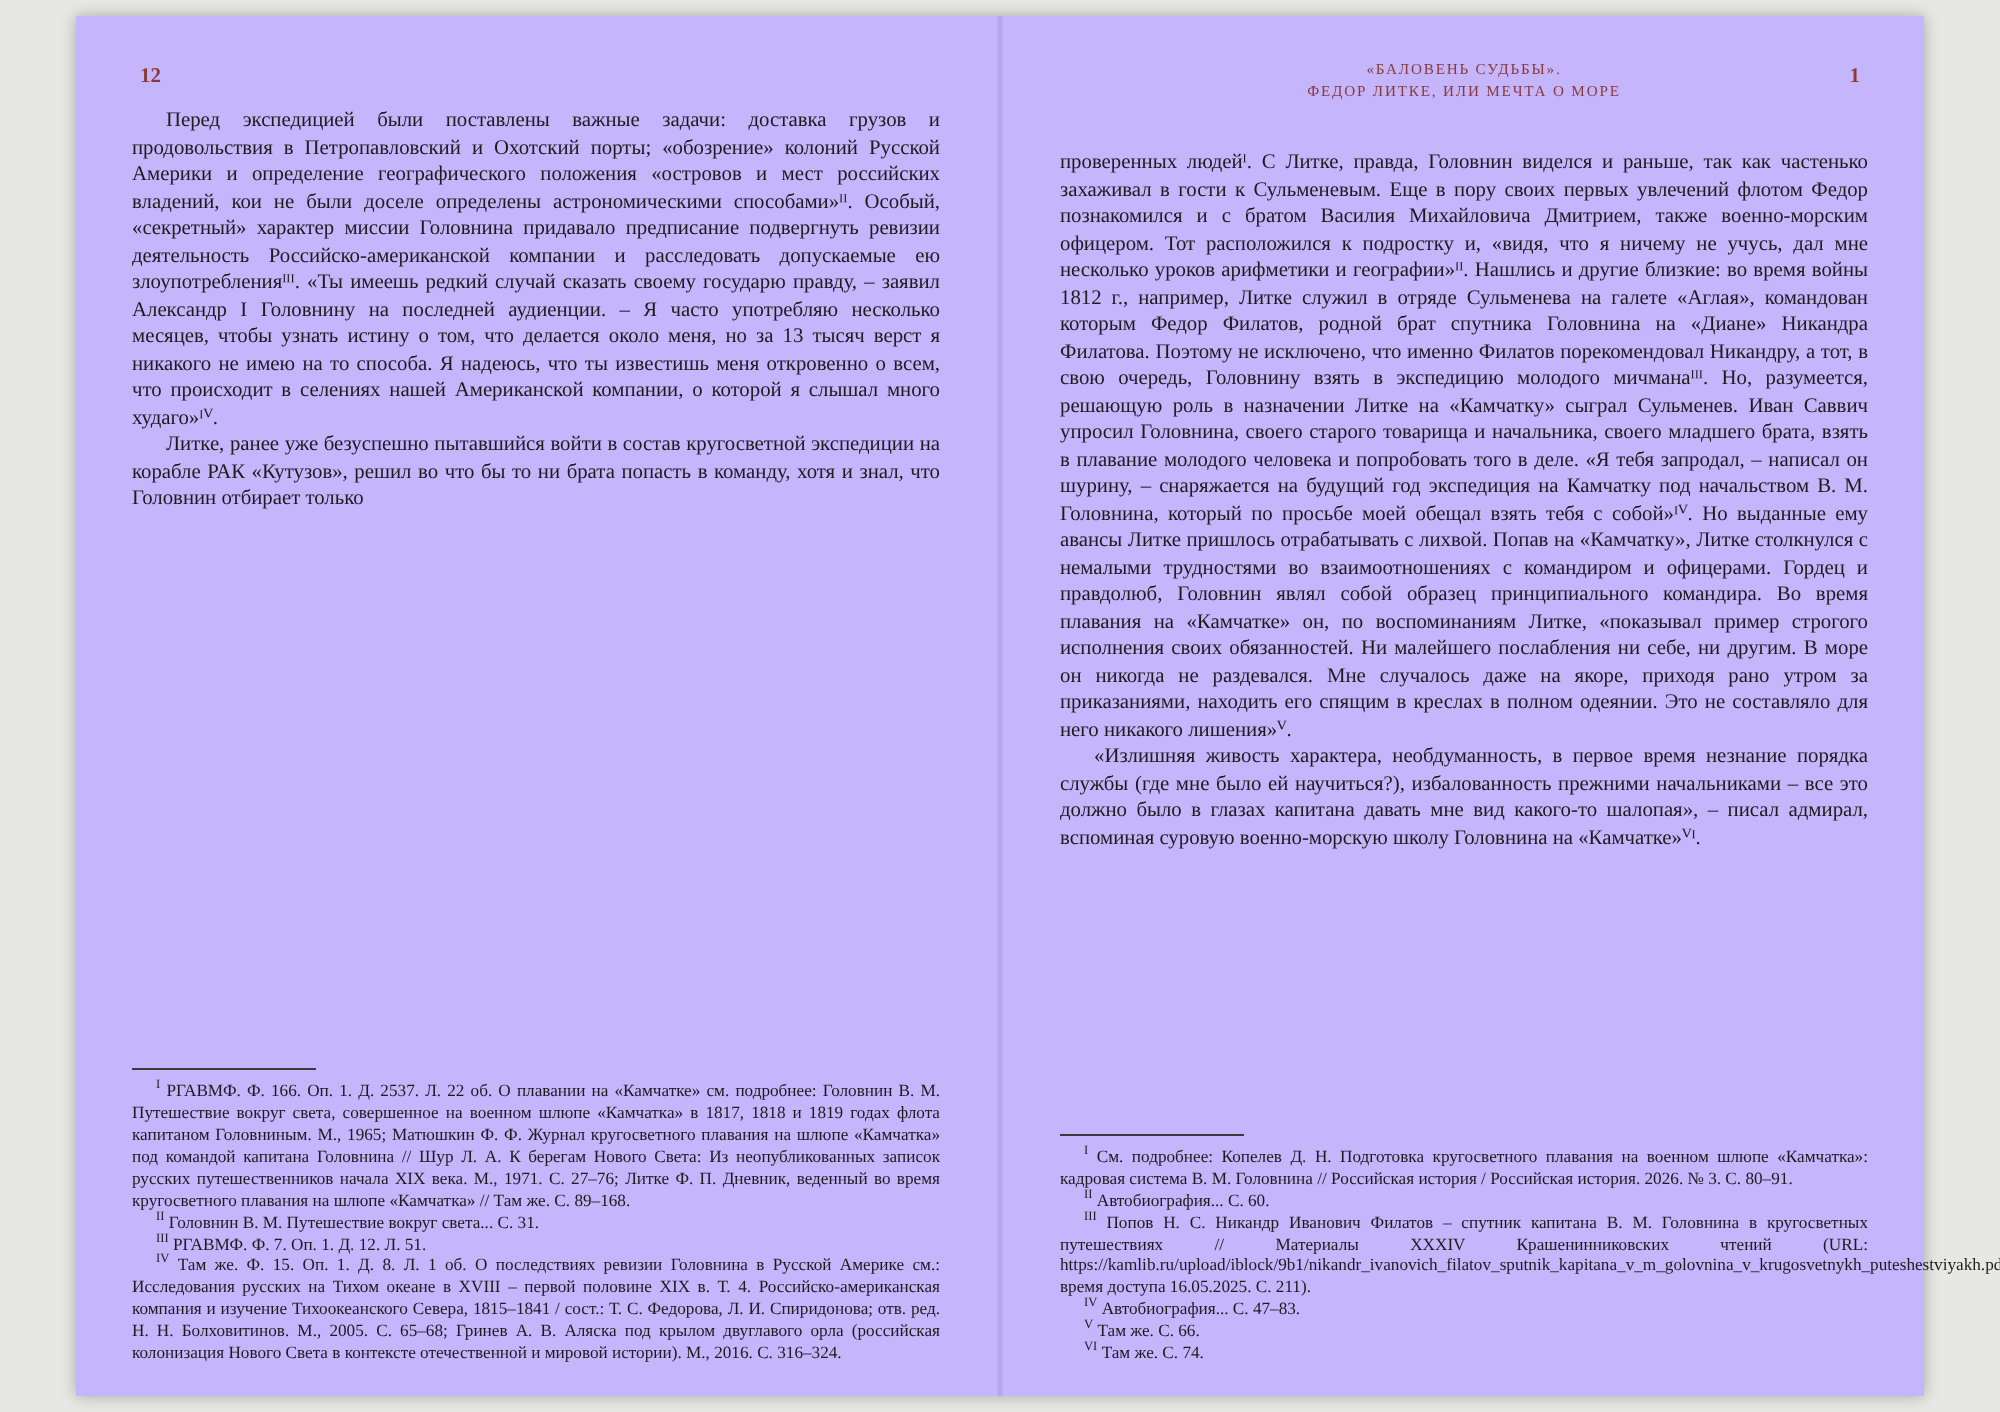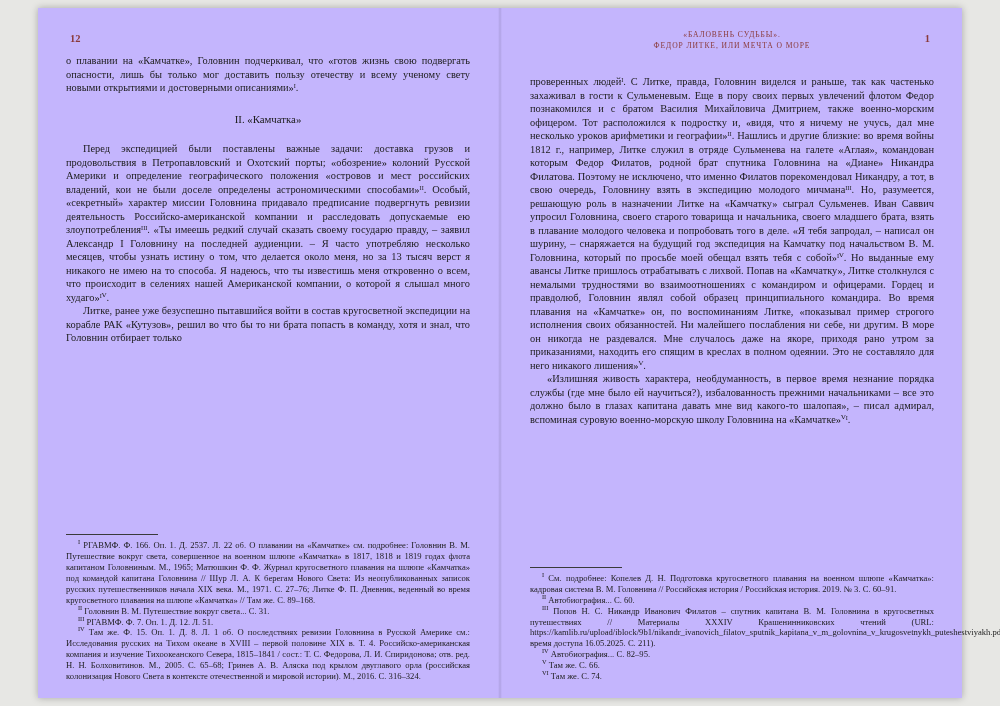--- a/index.html
+++ b/index.html
@@ -84,22 +84,20 @@
 </style>
 </head>
 <body>
 
 <div class="spread">
 
   <div class="page page-left">
     <div class="page-number">12</div>
 
     <div class="body-text">
-      <p class="cont">о плавании на «Камчатке», Головнин подчеркивал, что «готов жизнь свою подвергать опасности, лишь бы только мог доставить пользу отечеству и всему ученому свету новыми открытиями и достоверными описаниями»ᴵ.</p>
-      <h2 class="section-heading">II. «Камчатка»</h2>
       <p>Перед экспедицией были поставлены важные задачи: доставка грузов и продовольствия в Петропавловский и Охотский порты; «обозрение» колоний Русской Америки и определение географического положения «островов и мест российских владений, кои не были доселе определены астрономическими способами»ᴵᴵ. Особый, «секретный» характер миссии Головнина придавало предписание подвергнуть ревизии деятельность Российско-американской компании и расследовать допускаемые ею злоупотребленияᴵᴵᴵ. «Ты имеешь редкий случай сказать своему государю правду, – заявил Александр I Головнину на последней аудиенции. – Я часто употребляю несколько месяцев, чтобы узнать истину о том, что делается около меня, но за 13 тысяч верст я никакого не имею на то способа. Я надеюсь, что ты известишь меня откровенно о всем, что происходит в селениях нашей Американской компании, о которой я слышал много худаго»ᴵⱽ.</p>
       <p>Литке, ранее уже безуспешно пытавшийся войти в состав кругосветной экспедиции на корабле РАК «Кутузов», решил во что бы то ни брата попасть в команду, хотя и знал, что Головнин отбирает только</p>
     </div>
 
     <div class="footnotes">
       <div class="fn-rule"></div>
       <p><sup>I</sup> <span>РГАВМФ. Ф. 166. Оп. 1. Д. 2537. Л. 22 об. О плавании на «Камчатке» см. подробнее: Головнин В. М. Путешествие вокруг света, совершенное на военном шлюпе «Камчатка» в 1817, 1818 и 1819 годах флота капитаном Головниным. М., 1965; Матюшкин Ф. Ф. Журнал кругосветного плавания на шлюпе «Камчатка» под командой капитана Головнина // Шур Л. А. К берегам Нового Света: Из неопубликованных записок русских путешественников начала XIX века. М., 1971. С. 27–76; Литке Ф. П. Дневник, веденный во время кругосветного плавания на шлюпе «Камчатка» // Там же. С. 89–168.</span></p>
       <p><sup>II</sup> <span>Головнин В. М. Путешествие вокруг света... С. 31.</span></p>
       <p><sup>III</sup> <span>РГАВМФ. Ф. 7. Оп. 1. Д. 12. Л. 51.</span></p>
       <p><sup>IV</sup> <span>Там же. Ф. 15. Оп. 1. Д. 8. Л. 1 об. О последствиях ревизии Головнина в Русской Америке см.: Исследования русских на Тихом океане в XVIII – первой половине XIX в. Т. 4. Российско-американская компания и изучение Тихоокеанского Севера, 1815–1841 / сост.: Т. С. Федорова, Л. И. Спиридонова; отв. ред. Н. Н. Болховитинов. М., 2005. С. 65–68; Гринев А. В. Аляска под крылом двуглавого орла (российская колонизация Нового Света в контексте отечественной и мировой истории). М., 2016. С. 316–324.</span></p>
@@ -111,23 +109,23 @@
     <div class="running-head">«БАЛОВЕНЬ СУДЬБЫ».
 ФЕДОР ЛИТКЕ, ИЛИ МЕЧТА О МОРЕ</div>
 
     <div class="body-text">
       <p class="cont">проверенных людейᴵ. С Литке, правда, Головнин виделся и раньше, так как частенько захаживал в гости к Сульменевым. Еще в пору своих первых увлечений флотом Федор познакомился и с братом Василия Михайловича Дмитрием, также военно-морским офицером. Тот расположился к подростку и, «видя, что я ничему не учусь, дал мне несколько уроков арифметики и географии»ᴵᴵ. Нашлись и другие близкие: во время войны 1812 г., например, Литке служил в отряде Сульменева на галете «Аглая», командован которым Федор Филатов, родной брат спутника Головнина на «Диане» Никандра Филатова. Поэтому не исключено, что именно Филатов порекомендовал Никандру, а тот, в свою очередь, Головнину взять в экспедицию молодого мичманаᴵᴵᴵ. Но, разумеется, решающую роль в назначении Литке на «Камчатку» сыграл Сульменев. Иван Саввич упросил Головнина, своего старого товарища и начальника, своего младшего брата, взять в плавание молодого человека и попробовать того в деле. «Я тебя запродал, – написал он шурину, – снаряжается на будущий год экспедиция на Камчатку под начальством В. М. Головнина, который по просьбе моей обещал взять тебя с собой»ᴵⱽ. Но выданные ему авансы Литке пришлось отрабатывать с лихвой. Попав на «Камчатку», Литке столкнулся с немалыми трудностями во взаимоотношениях с командиром и офицерами. Гордец и правдолюб, Головнин являл собой образец принципиального командира. Во время плавания на «Камчатке» он, по воспоминаниям Литке, «показывал пример строгого исполнения своих обязанностей. Ни малейшего послабления ни себе, ни другим. В море он никогда не раздевался. Мне случалось даже на якоре, приходя рано утром за приказаниями, находить его спящим в креслах в полном одеянии. Это не составляло для него никакого лишения»ⱽ.</p>
       <p>«Излишняя живость характера, необдуманность, в первое время незнание порядка службы (где мне было ей научиться?), избалованность прежними начальниками – все это должно было в глазах капитана давать мне вид какого-то шалопая», – писал адмирал, вспоминая суровую военно-морскую школу Головнина на «Камчатке»ⱽᴵ.</p>
     </div>
 
     <div class="footnotes">
       <div class="fn-rule"></div>
-      <p><sup>I</sup> <span>См. подробнее: Копелев Д. Н. Подготовка кругосветного плавания на военном шлюпе «Камчатка»: кадровая система В. М. Головнина // Российская история / Российская история. 2019. № 3. С. 60–91.</span></p>
+      <p><sup>I</sup> <span>См. подробнее: Копелев Д. Н. Подготовка кругосветного плавания на военном шлюпе «Камчатка»: кадровая система В. М. Головнина // Российская история / Российская история. 2026. № 3. С. 80–91.</span></p>
       <p><sup>II</sup> <span>Автобиография... С. 60.</span></p>
       <p><sup>III</sup> <span>Попов Н. С. Никандр Иванович Филатов – спутник капитана В. М. Головнина в кругосветных путешествиях // Материалы XXXIV Крашенинниковских чтений (URL: https://kamlib.ru/upload/iblock/9b1/nikandr_ivanovich_filatov_sputnik_kapitana_v_m_golovnina_v_krugosvetnykh_puteshestviyakh.pdf: время доступа 16.05.2025. С. 211).</span></p>
-      <p><sup>IV</sup> <span>Автобиография... С. 82–95.</span></p>
+      <p><sup>IV</sup> <span>Автобиография... С. 47–83.</span></p>
       <p><sup>V</sup> <span>Там же. С. 66.</span></p>
       <p><sup>VI</sup> <span>Там же. С. 74.</span></p>
     </div>
   </div>
 
   <div class="gutter"></div>
 </div>
 
 </body></html>

